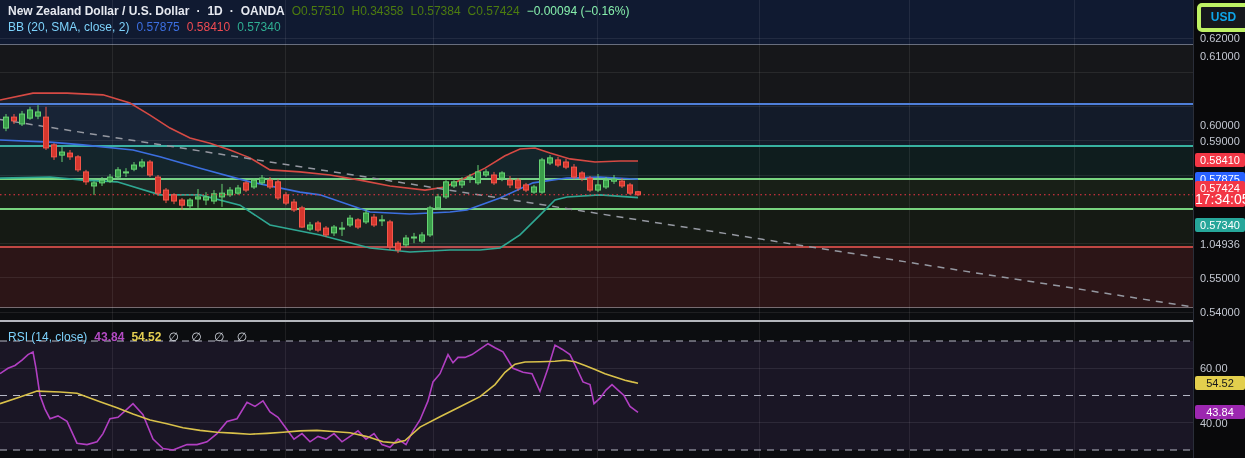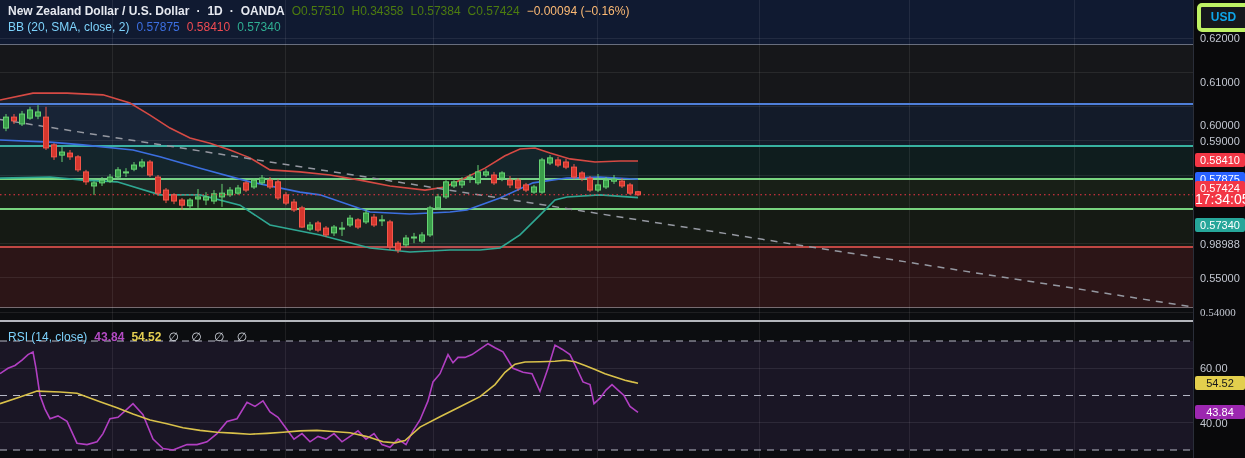--- a/index.html
+++ b/index.html
@@ -3,21 +3,21 @@
 <meta charset="utf-8">
 <style>
   html,body{margin:0;padding:0;background:#000;}
   body{width:1245px;height:458px;overflow:hidden;font-family:"Liberation Sans",sans-serif;-webkit-font-smoothing:antialiased;}
   #app{position:relative;width:1061px;height:458px;background:#0c0d10;padding-left:20px;}
   #chart-svg{position:absolute;left:0;top:0;}
   .legend-row{position:absolute;left:8px;display:flex;align-items:center;gap:7px;font-size:12px;white-space:nowrap;z-index:5;}
   .legend-row .t{color:#e6e9f0;font-weight:700;}
   .legend-row .dim{color:#7dd3fc;}
   .legend-row .ohlc{color:#4d7c0f;}
-  .legend-row .chg{color:#fdba74;}
+  .legend-row .chg{color:#86efac;}
   .legend-row .bbv-basis{color:#3c6fe0;}
   .legend-row .bbv-upper{color:#ef4b52;}
   .legend-row .bbv-lower{color:#2fae92;}
   .legend-row .rsi-v{color:#b44bc4;font-weight:700;}
   .legend-row .rsi-ma{color:#e5cf52;font-weight:700;}
   .legend-row .ph{color:#d0d4dc;word-spacing:9px;}
   #axis{position:absolute;left:1193px;top:0;width:52px;height:458px;background:#09090b;border-left:1px solid #2a2e39;z-index:4;}
   .tick{position:absolute;left:6px;color:#c3c7d1;font-size:11px;transform:translateY(-50%);}
   .badge{position:absolute;left:1px;width:50px;color:#fff;font-size:11px;text-align:center;border-radius:2px;padding:1px 0;z-index:6;}
   .badge .sub{font-size:14px;line-height:11px;padding-bottom:1px;}
@@ -431,26 +431,26 @@
     <span class="rsi-v">43.84</span>
     <span class="rsi-ma">54.52</span>
     <span class="ph">∅ ∅ ∅ ∅</span>
   </div>
 
   <div id="pane-sep"></div>
 
   <div id="axis">
     <div id="usd-btn">USD</div>
   <div class="tick" style="top: 38px;">0.62000</div>
-      <div class="tick" style="top: 82px;">0.61000</div>
+      <div class="tick" style="top: 56px;">0.61000</div>
       <div class="tick" style="top: 106.5px; margin-top: 18px;">0.60000</div>
       <div class="tick" style="top: 140.75px;">0.59000</div>
-      <div class="tick" style="top: 243.5px;">0.98988</div>
+      <div class="tick" style="top: 243.5px;">1.04936</div>
       <div class="tick" style="top: 277.75px;">0.55000</div>
-      <div class="tick" style="top: 312px; font-family: Liberation Serif, serif;">0.54000</div>
+      <div class="tick" style="top: 312px;">0.54000</div>
       <div class="tick" style="top: 368.25px;">60.00</div>
       <div class="tick" style="top: 422.75px;">40.00</div>
       <div class="badge" style="background: rgb(242, 54, 69); color: rgb(255, 255, 255); top: 153.458px;">
         <div>0.58410</div>
       </div>
       <div class="badge" style="background: rgb(41, 98, 255); color: rgb(255, 255, 255); top: 171.781px;">
         <div>0.57875</div>
       </div>
       <div class="badge" style="background: rgb(242, 54, 69); color: rgb(255, 255, 255); top: 181.228px;">
         <div>0.57424</div>

